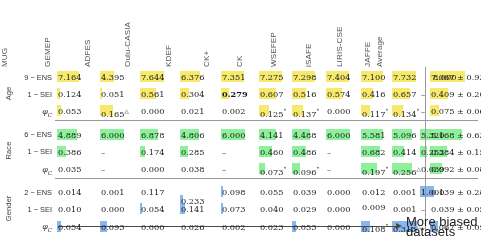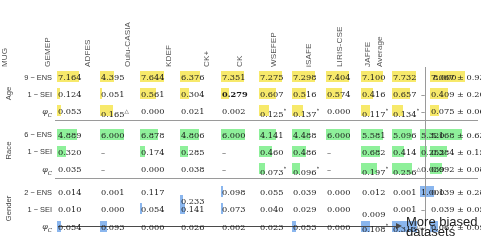--- a/index.html
+++ b/index.html
@@ -158,21 +158,21 @@
       <div class="cell" style="left: 180px; top: 129.6px; width: 36px;"><div class="hl" style="width: 19.22px; background: rgb(142, 240, 154);"></div><span class="txt">4.806</span></div>
       <div class="cell" style="left: 221px; top: 129.6px; width: 36px;"><div class="hl" style="width: 24px; background: rgb(142, 240, 154);"></div><span class="txt">6.000</span></div>
       <div class="cell" style="left: 259px; top: 129.6px; width: 36px;"><div class="hl" style="width: 16.56px; background: rgb(142, 240, 154);"></div><span class="txt">4.141</span></div>
       <div class="cell" style="left: 292px; top: 129.6px; width: 36px;"><div class="hl" style="width: 17.95px; background: rgb(142, 240, 154);"></div><span class="txt">4.488</span></div>
       <div class="cell" style="left: 326px; top: 129.6px; width: 36px;"><div class="hl" style="width: 24px; background: rgb(142, 240, 154);"></div><span class="txt">6.000</span></div>
       <div class="cell" style="left: 361px; top: 129.6px; width: 36px;"><div class="hl" style="width: 22.32px; background: rgb(142, 240, 154);"></div><span class="txt">5.581</span></div>
       <div class="cell" style="left: 392px; top: 129.6px; width: 36px;"><div class="hl" style="width: 20.38px; background: rgb(142, 240, 154);"></div><span class="txt">5.096</span></div>
       <div class="cell" style="left: 420px; top: 129.6px; width: 36px;"><div class="hl" style="width: 21.28px; background: rgb(142, 240, 154);"></div><span class="txt">5.320</span></div>
       <div class="cell" style="left: 430px; top: 129.6px; width: 52px;"><div class="hl" style="width: 32.48px; background: rgb(142, 240, 154);"></div><span class="txt">5.168 ± 0.634</span></div>
       <div class="rowlab" style="top: 147.3px; width: 52px; left: 0px;">1 − SEI</div>
-      <div class="cell" style="left: 57px; top: 146.8px; width: 36px;"><div class="hl" style="width: 8.96px; background: rgb(142, 240, 154);"></div><span class="txt">0.320</span></div>
+      <div class="cell" style="left: 57px; top: 146.8px; width: 36px;"><div class="hl" style="width: 8.96px; background: rgb(142, 240, 154);"></div><span class="txt">0.386</span></div>
       <div class="cell" style="left: 100px; top: 146.8px; width: 36px;"><span class="txt dash">–</span></div>
       <div class="cell" style="left: 140px; top: 146.8px; width: 36px;"><div class="hl" style="width: 4.87px; background: rgb(142, 240, 154);"></div><span class="txt">0.174</span></div>
       <div class="cell" style="left: 180px; top: 146.8px; width: 36px;"><div class="hl" style="width: 7.98px; background: rgb(142, 240, 154);"></div><span class="txt">0.285</span></div>
       <div class="cell" style="left: 221px; top: 146.8px; width: 36px;"><span class="txt dash">–</span></div>
       <div class="cell" style="left: 259px; top: 146.8px; width: 36px;"><div class="hl" style="width: 12.88px; background: rgb(142, 240, 154);"></div><span class="txt">0.460</span></div>
       <div class="cell" style="left: 292px; top: 146.8px; width: 36px;"><div class="hl" style="width: 13.61px; background: rgb(142, 240, 154);"></div><span class="txt">0.486</span></div>
       <div class="cell" style="left: 326px; top: 146.8px; width: 36px;"><span class="txt dash">–</span></div>
       <div class="cell" style="left: 361px; top: 146.8px; width: 36px;"><div class="hl" style="width: 19.1px; background: rgb(142, 240, 154);"></div><span class="txt">0.682</span></div>
       <div class="cell" style="left: 392px; top: 146.8px; width: 36px;"><div class="hl" style="width: 11.59px; background: rgb(142, 240, 154);"></div><span class="txt">0.414</span></div>
       <div class="cell" style="left: 420px; top: 146.8px; width: 36px;"><div class="hl" style="width: 7.06px; background: rgb(142, 240, 154);"></div><span class="txt">0.252</span></div>
@@ -207,21 +207,21 @@
       <div class="cell" style="left: 430px; top: 187.2px; width: 52px;"><div class="hl" style="width: 3.52px; background: rgb(138, 182, 238);"></div><span class="txt">0.139 ± 0.280</span></div>
       <div class="rowlab" style="top: 204.9px; width: 52px; left: 0px;">1 − SEI</div>
       <div class="cell" style="left: 57px; top: 204.4px; width: 36px;"><span class="txt">0.010</span></div>
       <div class="cell" style="left: 100px; top: 204.4px; width: 36px;"><span class="txt">0.000</span></div>
       <div class="cell" style="left: 140px; top: 204.4px; width: 36px;"><div class="hl" style="width: 1.68px; background: rgb(138, 182, 238);"></div><span class="txt">0.054</span></div>
       <div class="cell" style="left: 180px; top: 204.4px; width: 36px;"><div class="hl" style="width: 5.01px; background: rgb(138, 182, 238);"></div><span class="txt">0.141</span></div>
       <div class="cell" style="left: 221px; top: 204.4px; width: 36px;"><div class="hl" style="width: 2.04px; background: rgb(138, 182, 238);"></div><span class="txt">0.073</span></div>
       <div class="cell" style="left: 259px; top: 204.4px; width: 36px;"><span class="txt">0.040</span></div>
       <div class="cell" style="left: 292px; top: 204.4px; width: 36px;"><span class="txt">0.029</span></div>
       <div class="cell" style="left: 326px; top: 204.4px; width: 36px;"><span class="txt">0.000</span></div>
-      <div class="cell" style="left: 361px; top: 209px; width: 36px;"><span class="txt">0.009</span></div>
+      <div class="cell" style="left: 361px; top: 202px; width: 36px;"><span class="txt">0.009</span></div>
       <div class="cell" style="left: 392px; top: 204.4px; width: 36px;"><span class="txt">0.001</span></div>
       <div class="cell" style="left: 420px; top: 204.4px; width: 36px;"><span class="txt dash">–</span></div>
       <div class="cell" style="left: 430px; top: 204.4px; width: 52px;"><span class="txt">0.039 ± 0.052</span></div>
       <div class="rowlab phi" style="top: 222.1px; width: 52px; left: 0px;">φ<span style="font-size:5.5px;vertical-align:sub;">C</span></div>
       <div class="cell" style="left: 57px; top: 221.6px; width: 36px;"><div class="hl" style="width: 4.32px; background: rgb(138, 182, 238);"></div><span class="txt">0.054</span></div>
       <div class="cell" style="left: 100px; top: 221.6px; width: 36px;"><div class="hl" style="width: 7.44px; background: rgb(138, 182, 238);"></div><span class="txt">0.093</span></div>
       <div class="cell" style="left: 140px; top: 221.6px; width: 36px;"><span class="txt">0.000</span></div>
       <div class="cell" style="left: 180px; top: 221.6px; width: 36px;"><span class="txt">0.026</span></div>
       <div class="cell" style="left: 221px; top: 221.6px; width: 36px;"><span class="txt">0.002</span></div>
       <div class="cell" style="left: 259px; top: 221.6px; width: 36px;"><span class="txt">0.023</span></div>

